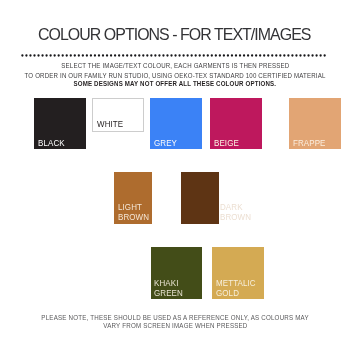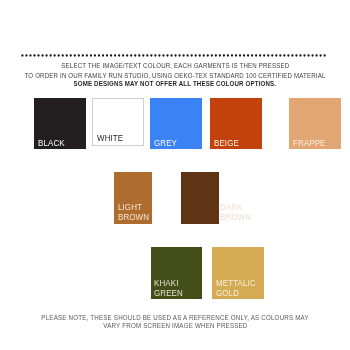--- a/index.html
+++ b/index.html
@@ -19,38 +19,39 @@
   .sub{position:absolute;left:0;width:350px;text-align:center;color:#414042;
        font-size:7.0px;white-space:nowrap;line-height:1;}
   .sub span{display:inline-block;transform:scaleX(0.875);transform-origin:center;letter-spacing:0.2px;}
   .sub.b{color:#231f20;font-weight:700;}
 
   .grid{position:absolute;left:4px;top:0;width:350px;height:350px;}
   .sw{position:absolute;box-sizing:border-box;}
   .sw.s1{top:97.6px;width:51.6px;height:51.8px;}
   .sw.s2{top:172px;width:38px;height:52px;}
   .sw.s3{top:247px;width:51.5px;height:51.5px;}
-  .sw.bord{border:0.8px solid #cdcdcd;width:52px;height:48px;text-decoration:underline;}
+  .sw.bord{border:0.8px solid #cdcdcd;width:52px;height:34px;text-decoration:underline;}
   .sw .lbl{position:absolute;left:3.6px;font-size:8.6px;line-height:9.6px;
            letter-spacing:0.1px;}
   .sw.s1 .lbl{bottom:1px;}
   .sw.s2 .lbl{bottom:1.5px;}
   .sw.s3 .lbl{bottom:0px;}
   .sw .lbl.lred{left:7.3px;bottom:3.2px;}
   .sw .lbl i{font-style:normal;display:block;transform:scaleX(0.93);transform-origin:left center;}
 
   .foot{position:absolute;left:0;width:350px;text-align:center;color:#58585a;
         font-size:7.0px;white-space:nowrap;line-height:1;}
   .foot span{display:inline-block;transform:scaleX(0.885);transform-origin:center;letter-spacing:0.22px;}
 </style>
 </head>
 <body>
 
 <div class="page">
 
+  <div class="title"><span>COLOUR OPTIONS - FOR TEXT/IMAGES</span></div>
 
   <div class="dots">
       <svg width="310" height="8" viewBox="0 0 310 8" id="dotsvg">
         <circle cx="2.40" cy="3.5" r="1.15" fill="#17171a"></circle>
         <circle cx="6.43" cy="3.5" r="1.15" fill="#17171a"></circle>
         <circle cx="10.46" cy="3.5" r="1.15" fill="#17171a"></circle>
         <circle cx="14.49" cy="3.5" r="1.15" fill="#17171a"></circle>
         <circle cx="18.52" cy="3.5" r="1.15" fill="#17171a"></circle>
         <circle cx="22.55" cy="3.5" r="1.15" fill="#17171a"></circle>
         <circle cx="26.58" cy="3.5" r="1.15" fill="#17171a"></circle>
@@ -143,21 +144,21 @@
           <i>WHITE</i>
         </div>
     </div>
 
     <div class="sw s1" style="left: 146.4px; background: #3b82f6;">
       <div class="lbl" style="color: rgb(251, 251, 251);">
           <i>GREY</i>
         </div>
     </div>
 
-    <div class="sw s1" style="left: 206px; background: #c2410c;">
+    <div class="sw s1" style="left: 206px; background: #be185d;">
       <div class="lbl" style="color: rgb(253, 247, 228);">
           <i>BEIGE</i>
         </div>
     </div>
 
     <div class="sw s1" style="left: 265.2px; background: rgb(226, 165, 116); margin-left: 20px;">
       <div class="lbl" style="color: rgb(251, 238, 223);">
           <i>FRAPPE</i>
         </div>
     </div>

